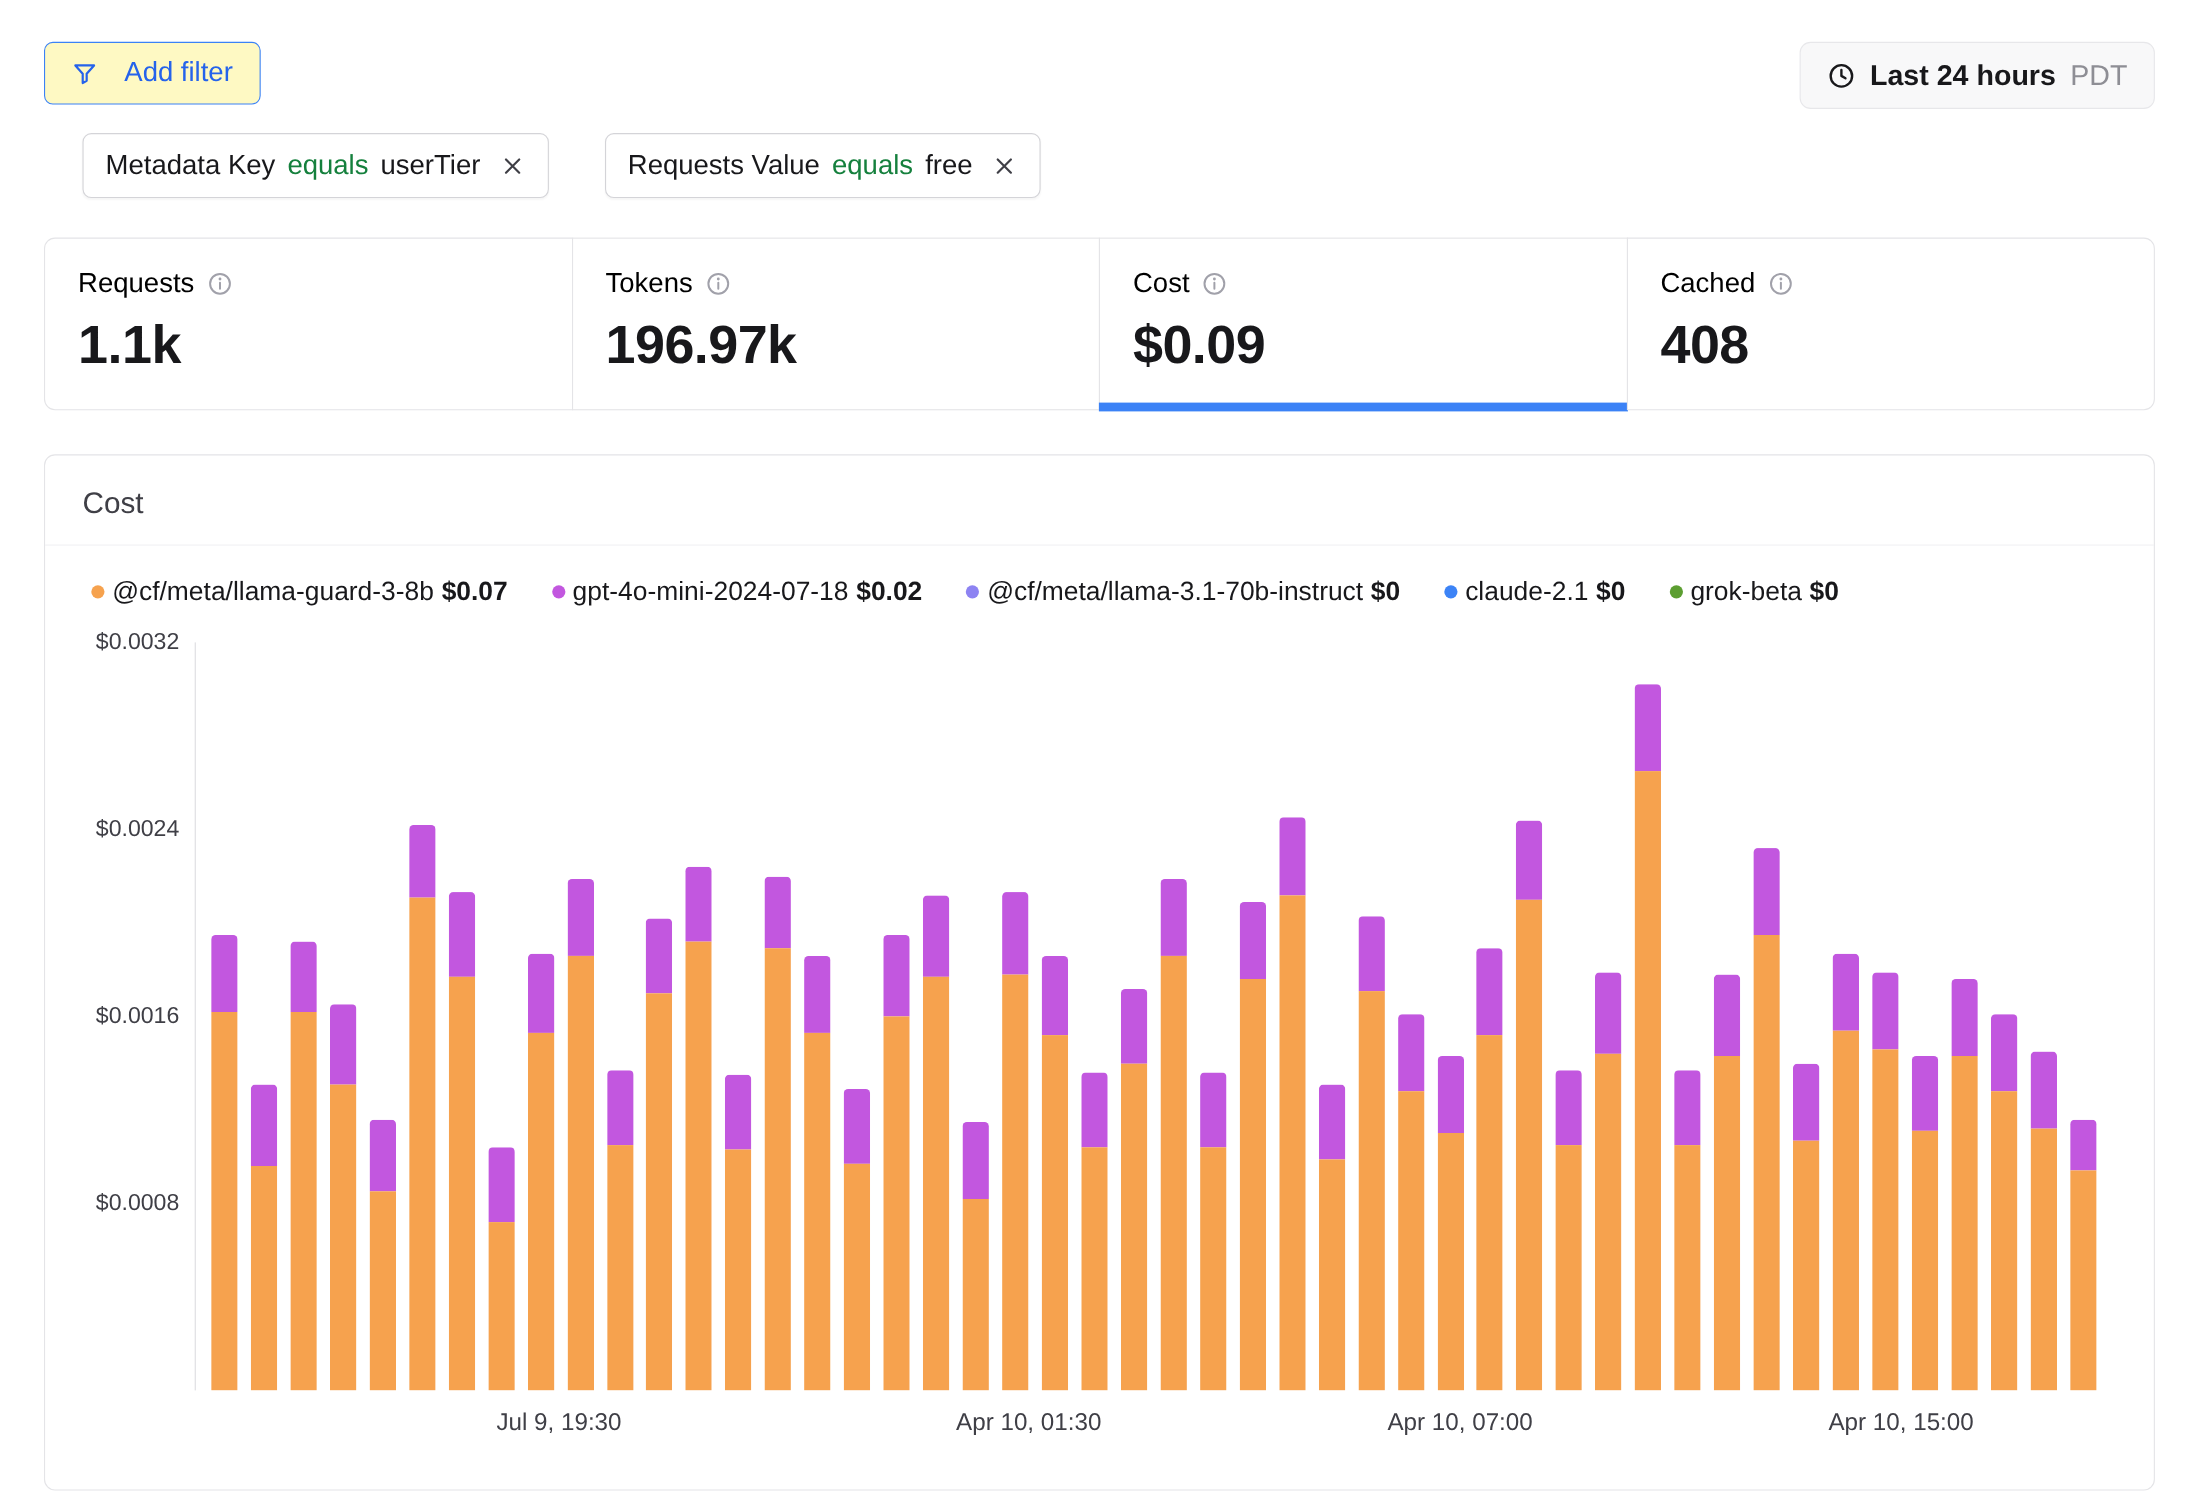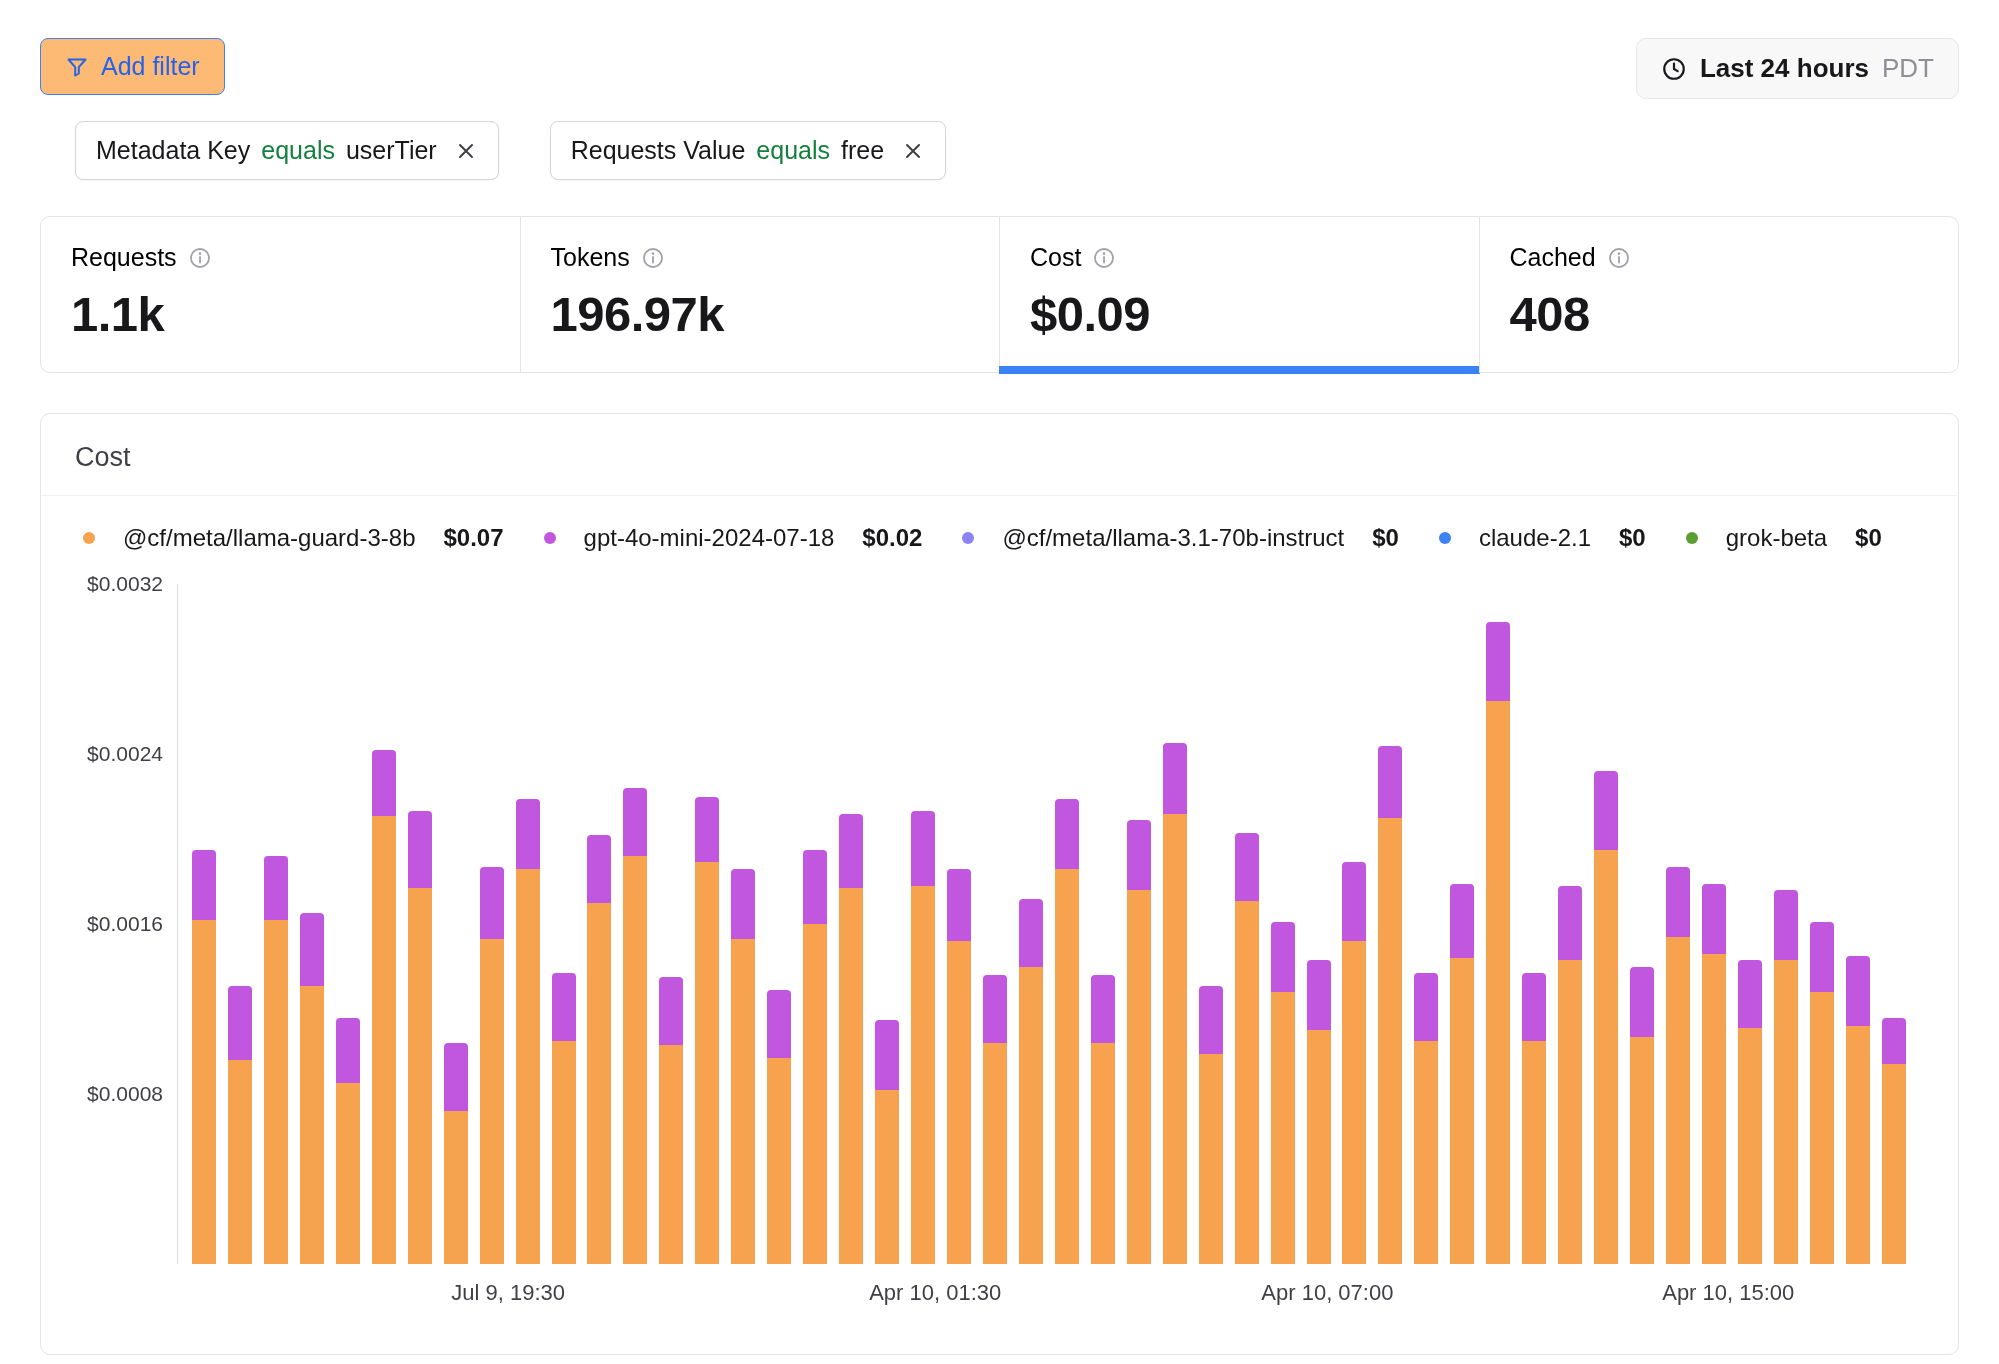--- a/index.html
+++ b/index.html
@@ -7,22 +7,22 @@
   body {
     width:1999px; height:1364px; overflow:hidden;
     font-family:"Liberation Sans","DejaVu Sans",sans-serif;
     color:#18181b;
   }
   .page { width:100%; height:100%; padding:38px 40px 20px 40px; }
 
   
   .topbar { display:flex; justify-content:space-between; align-items:flex-start; }
   .add-filter {
-    display:inline-flex; align-items:center; gap:12px;
-    padding:13px 24px; background:#fdba74;
+    display:inline-flex; align-items:center; gap:24px;
+    padding:13px 24px; background:#fef9c3;
     border:1px solid #3b82f6; border-radius:8px;
     font-size:25px; color:#2563eb; font-weight:500; cursor:pointer;
     font-family:inherit;
   }
   .time-range {
     display:inline-flex; align-items:center; gap:13px;
     padding:14px 24px; background:#f8f8f9;
     border:1px solid #e7e7ea; border-radius:10px;
     font-size:26px; cursor:pointer;
   }
@@ -63,21 +63,21 @@
     margin-top:40px; border:1px solid #e4e4e7; border-radius:10px; background:#fff;
   }
   .card-header {
     padding:28px 34px 22px 34px; font-size:27px; font-weight:500; color:#3f3f46;
     border-bottom:1px solid #f1f1f3;
   }
   .legend {
     display:flex; flex-wrap:wrap; align-items:center; gap:14px 40px;
     padding:28px 34px 8px 42px; font-size:24px;
   }
-  .legend-item { display:inline-flex; align-items:center; gap:28px; cursor:pointer;justify-content:center; }
+  .legend-item { display:inline-flex; align-items:center; gap:7px; cursor:pointer;justify-content:center; }
   .dot { width:12px; height:12px; border-radius:50%; flex:0 0 auto; }
   .l-name { color:#18181b; }
   .l-val { color:#18181b; font-weight:700; }
 
   .chart-grid { display:flex; padding:24px 38px 28px 24px; }
   .yaxis { width:112px; position:relative; height:680px; flex:0 0 auto; }
   .ytick {
     position:absolute; right:14px; transform:translateY(-50%);
     font-size:21px; color:#3f3f46; white-space:nowrap;
   }

